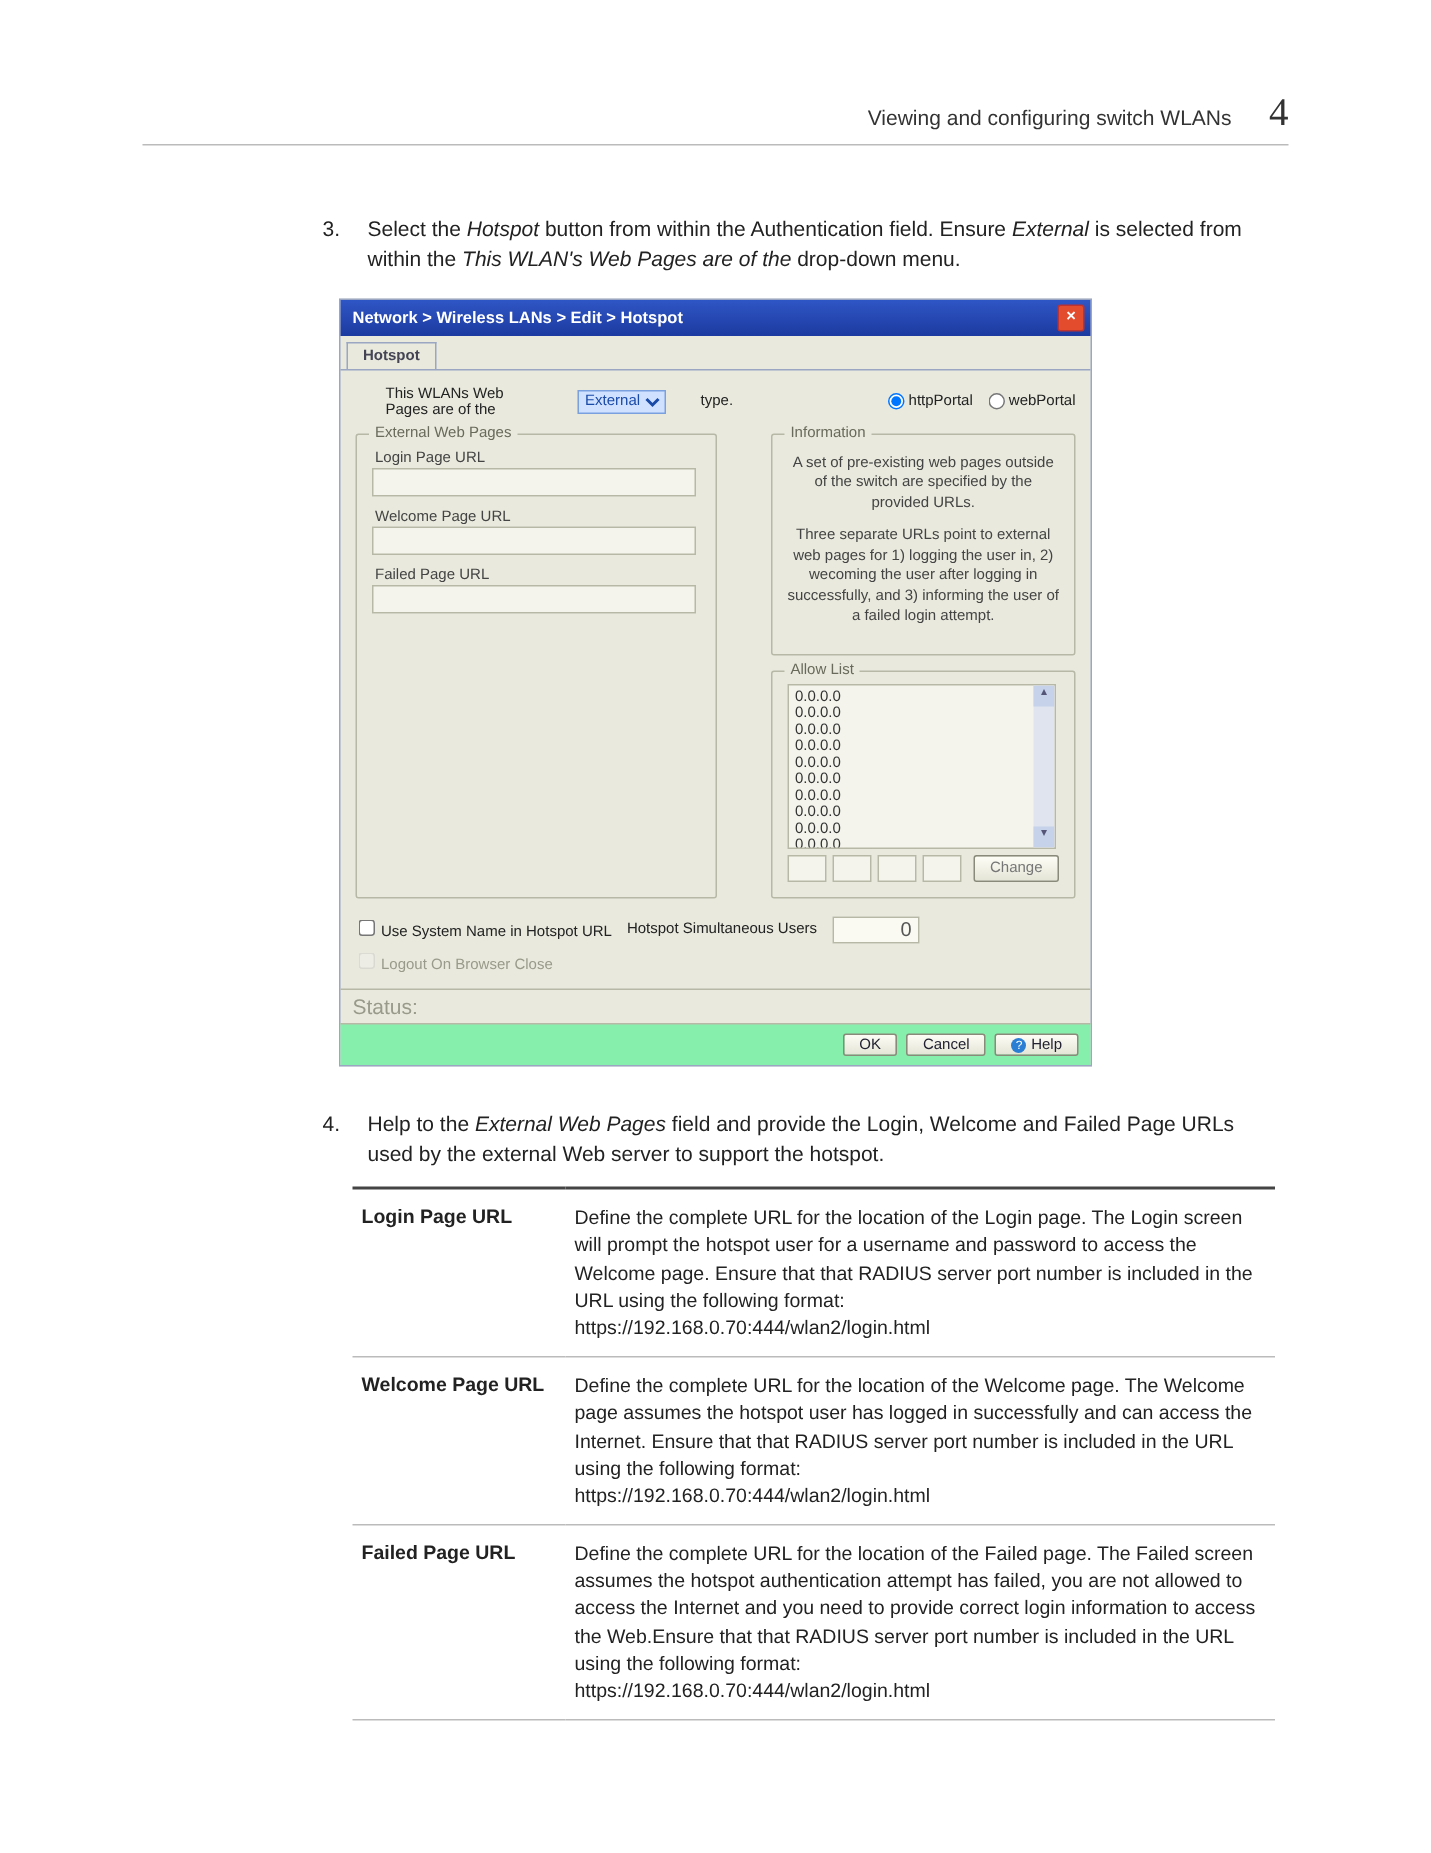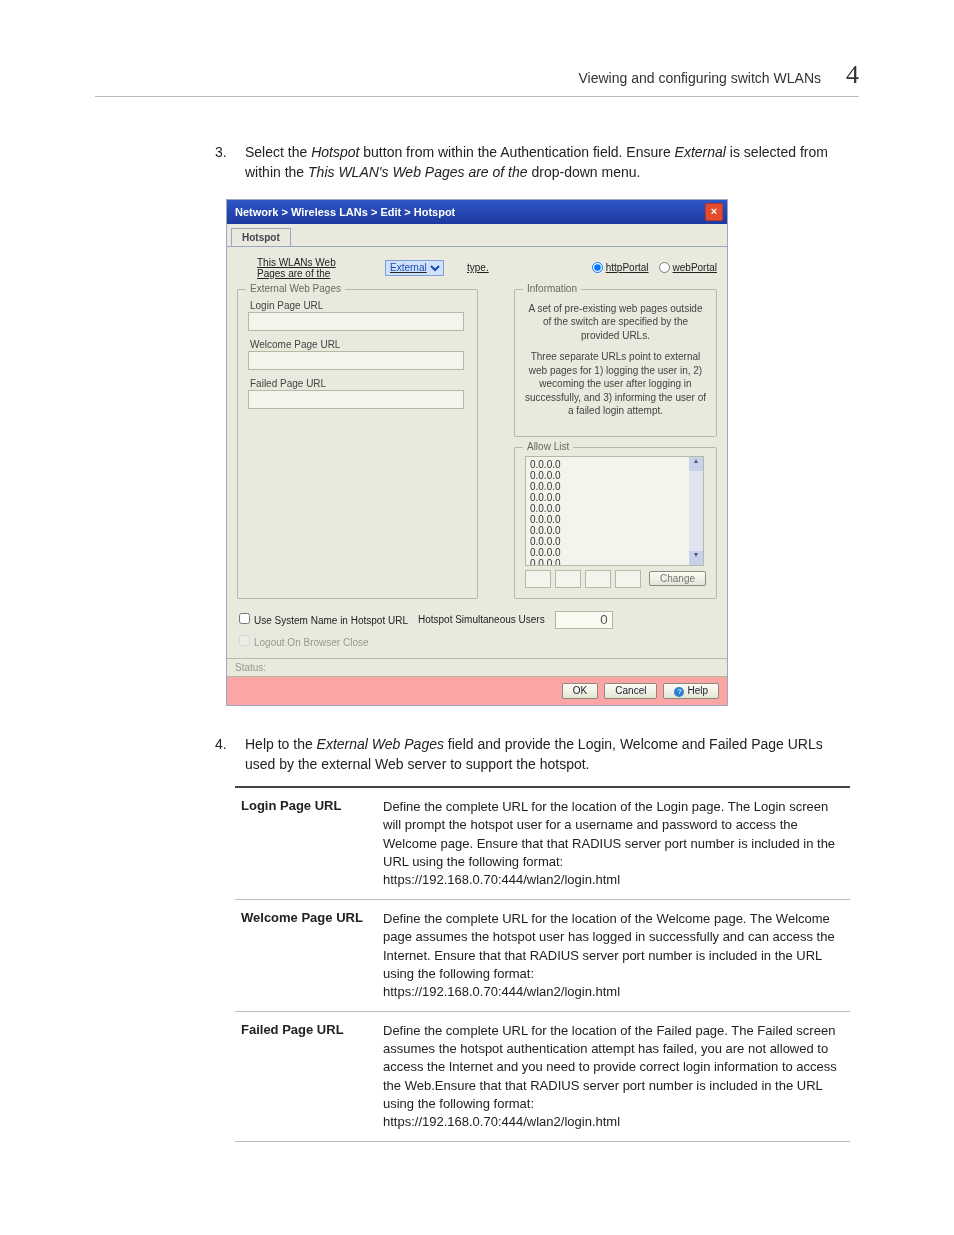--- a/index.html
+++ b/index.html
@@ -76,21 +76,21 @@
     background: #e9e9de;
     margin: 4px 0 0 4px;
     font-weight: bold;
     font-size: 10px;
     color: #445;
   }
   .dlg-body {
     border-top: 1px solid #9aa6c2;
     padding: 8px 10px 10px 10px;
   }
-  .type-row { display:flex; align-items:center; gap:23px; margin: 2px 0 10px 20px; text-decoration: underline; }
+  .type-row { display:flex; align-items:center; gap:23px; margin: 2px 0 10px 20px; }
   .type-row select {
     font-size: 10px;
     color: #1a4aa8;
     background: #cfe1ff;
     border: 1px solid #7aa0de;
     height: 16px;
   }
   .type-row .radio-wrap { margin-left: 80px; display:flex; gap:10px; align-items:flex-start; }
   .type-row label { display:flex; align-items:center; gap:3px; }
   input[type=radio] { margin:0; width:11px; height:11px; }
@@ -143,21 +143,21 @@
   }
   .allow-list .scroll .up,
   .allow-list .scroll .dn {
     position:absolute; left:0; right:0; height:14px;
     background:#c6d2ea; text-align:center; font-size:8px; color:#557;
   }
   .allow-list .scroll .up { top:0; }
   .allow-list .scroll .dn { bottom:0; }
   .ip-row { padding-left:2px; }
 
-  .ip-edit { display:flex; gap:4px; margin-top:4px; align-items:center; }
+  .ip-edit { display:flex; gap:4px; margin-top:4px; }
   .ip-edit .octet {
     width:20px; height:14px; border:1px solid #b8b8a6; background:#f4f4ec;
   }
   .btn {
     border:1px solid #8a8a7a;
     background:linear-gradient(#fdfdf6,#e4e4d6);
     color:#777;
     padding:1px 10px;
     font-size:10px;
     border-radius:2px;
@@ -170,26 +170,26 @@
   }
   .opts-row .sim-input {
     width:50px; height:14px; border:1px solid #b8b8a6; background:#fafaf2;
     text-align:right; padding-right:4px; color:#555;
   }
   .logout-row { margin: 4px 0 0 2px; color:#9a9a8a; }
   .logout-row input { opacity:.5; }
 
   .status-bar {
     border-top:1px solid #b8b8a6;
-    padding:3px 8px; color:#9a9a8a; font-size:10px;
+    padding:3px 8px; color:#9a9a8a; font-size:14px;
   }
   .dlg-buttons {
     display:flex; justify-content:flex-end; gap:6px;
     padding:6px 8px; border-top:1px solid #b8b8a6;
-    background:#fca5a5;
+    background:#86efac;
   }
   .help-dot {
     display:inline-block; width:10px; height:10px; border-radius:50%;
     background:#2a7fd4; color:#fff; text-align:center; font-size:8px; line-height:10px;
     margin-right:3px;
   }
 
   
   .desc-table { width: 615px; margin-left: 140px; border-collapse: collapse; font-size: 13px; }
   .desc-table td { padding: 10px 6px; vertical-align: top; }

